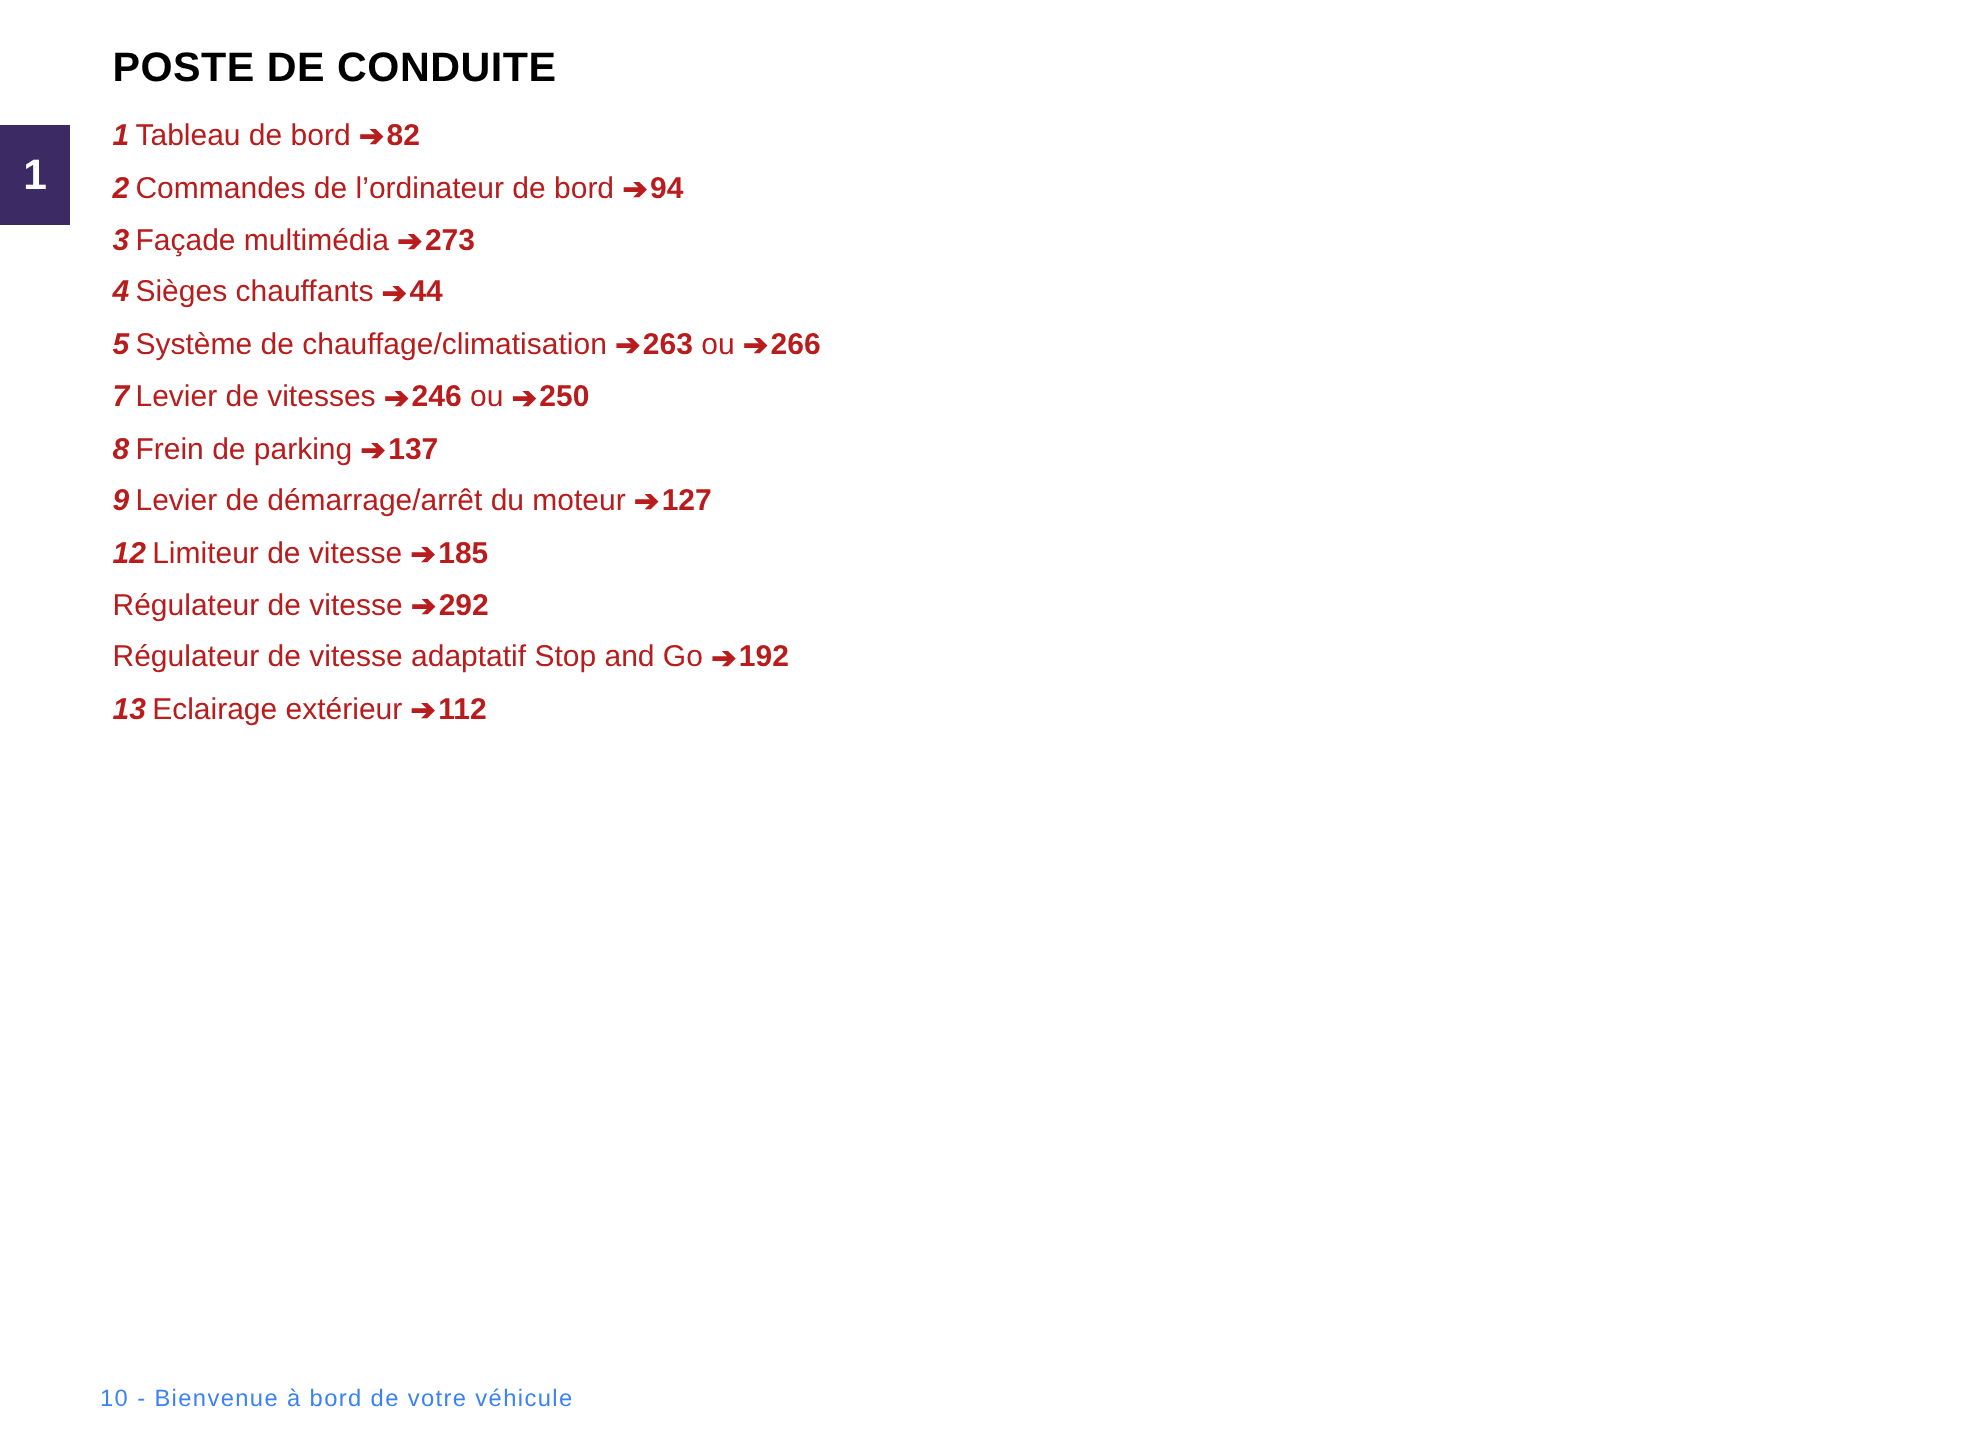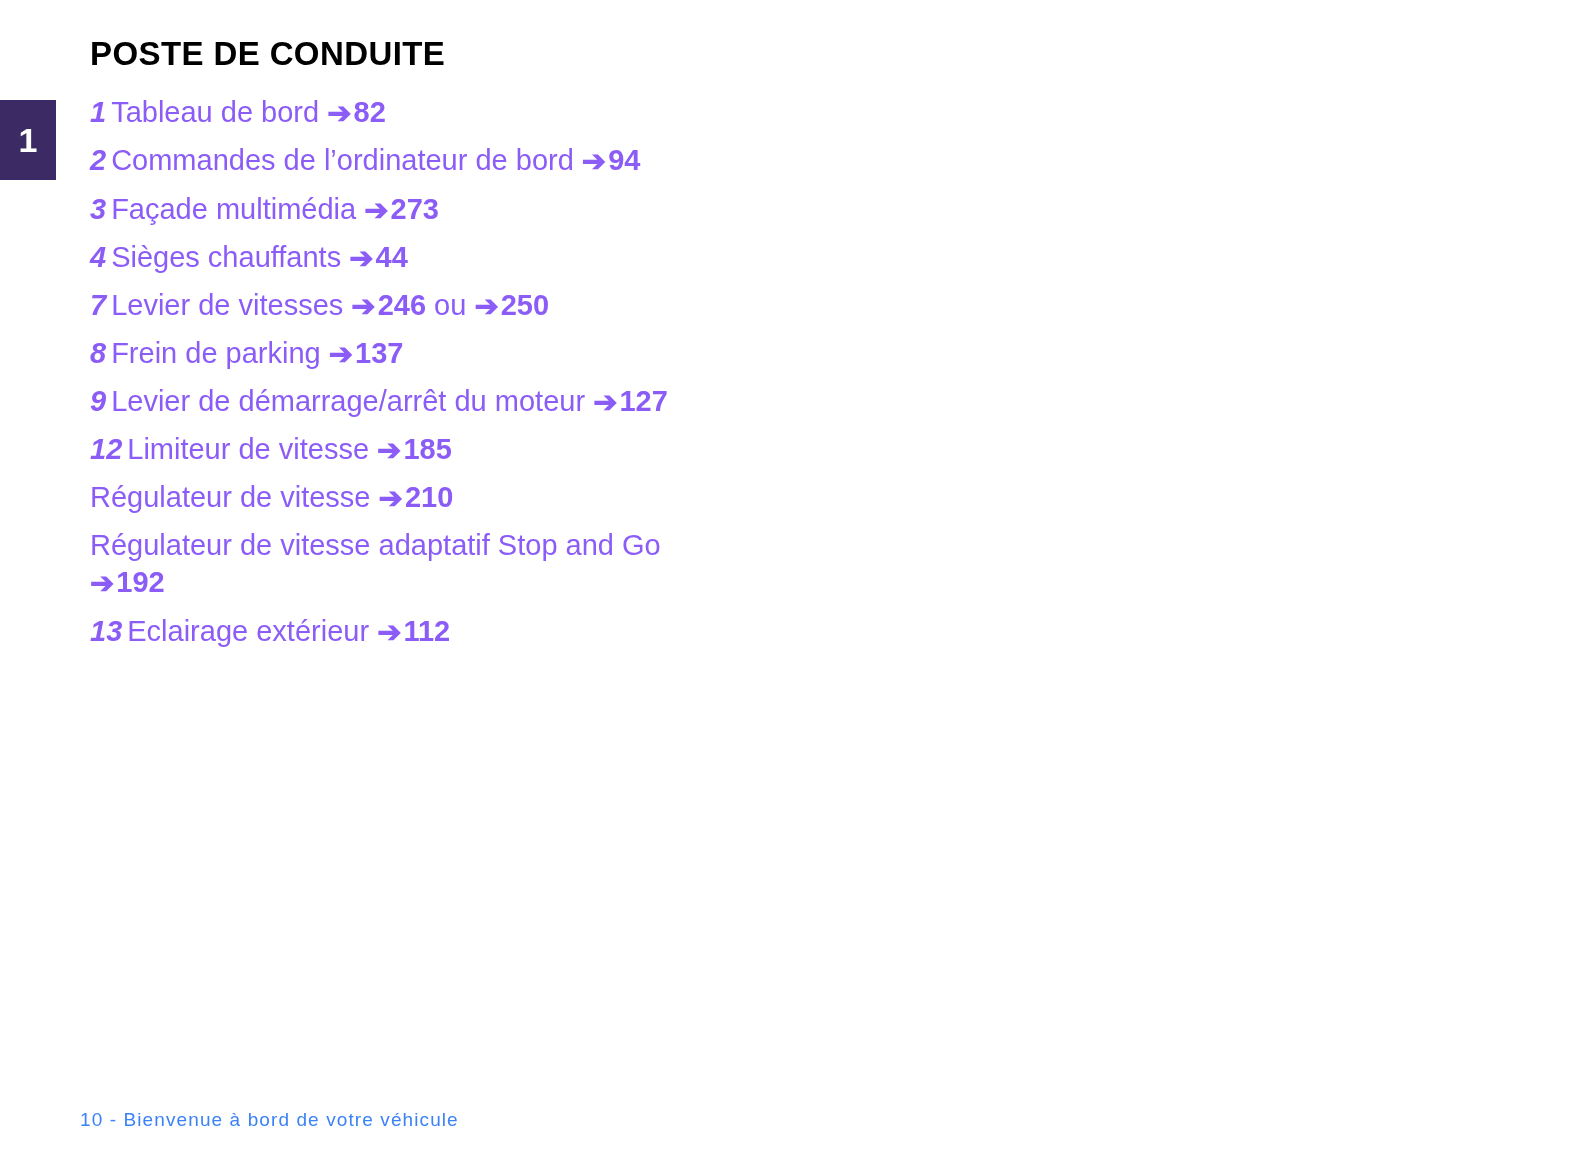--- a/index.html
+++ b/index.html
@@ -53,24 +53,24 @@
     line-height: 1.1;
   }
 
   .item-list {
     list-style: none;
     margin: 0;
     padding: 0;
   }
 
   .item {
-    font-size: 29px;
+    font-size: 24px;
     line-height: 1.28;
     margin-bottom: 11px;
-    color: #8b5cf6;
+    color: #b91c1c;
   }
 
   .item-num {
     font-weight: bold;
     font-style: italic;
     margin-right: 5px;
   }
 
   .item-text {
     font-weight: normal;
@@ -130,20 +130,26 @@
       <li class="item">
         <span class="item-num">3</span><span class="item-text">Façade multimédia</span>
         <span class="ref"><span class="arrow">➔</span><span>273</span></span>
       </li>
 
       <li class="item">
         <span class="item-num">4</span><span class="item-text">Sièges chauffants</span>
         <span class="ref"><span class="arrow">➔</span><span>44</span></span>
       </li>
 
+      <li class="item">
+        <span class="item-num">5</span><span class="item-text">Système de chauffage/climatisation</span>
+        <span class="ref"><span class="arrow">➔</span><span>263</span></span>
+        <span class="conj">ou</span>
+        <span class="ref"><span class="arrow">➔</span><span>266</span></span>
+      </li>
 
 
       <li class="item">
         <span class="item-num">7</span><span class="item-text">Levier de vitesses</span>
         <span class="ref"><span class="arrow">➔</span><span>246</span></span>
         <span class="conj">ou</span>
         <span class="ref"><span class="arrow">➔</span><span>250</span></span>
       </li>
 
       <li class="item">
@@ -158,21 +164,21 @@
 
 
 
       <li class="item">
         <span class="item-num">12</span><span class="item-text">Limiteur de vitesse</span>
         <span class="ref"><span class="arrow">➔</span><span>185</span></span>
       </li>
 
       <li class="item">
         <span class="item-text">Régulateur de vitesse</span>
-        <span class="ref"><span class="arrow">➔</span><span>210</span></span>
+        <span class="ref"><span class="arrow">➔</span><span>292</span></span>
       </li>
 
       <li class="item">
         <span class="item-text">Régulateur de vitesse adaptatif Stop and Go</span>
         <span class="ref"><span class="arrow">➔</span><span>192</span></span>
       </li>
 
       <li class="item">
         <span class="item-num">13</span><span class="item-text">Eclairage extérieur</span>
         <span class="ref"><span class="arrow">➔</span><span>112</span></span>

